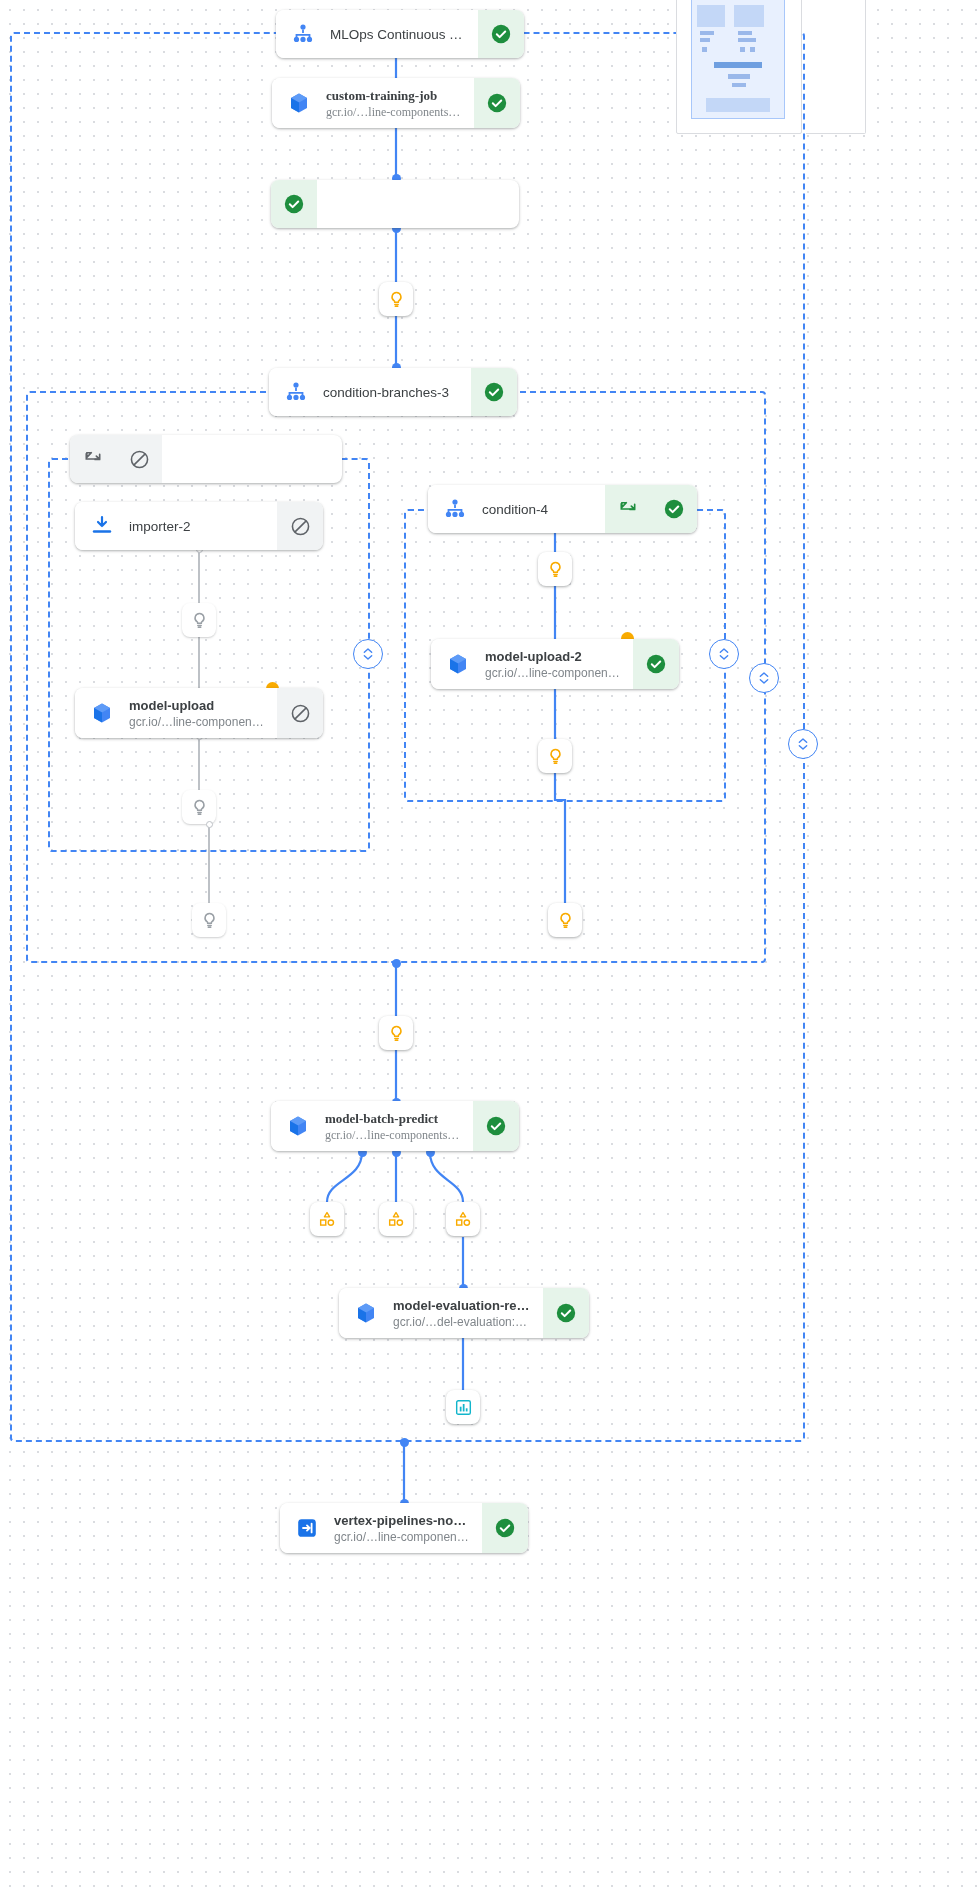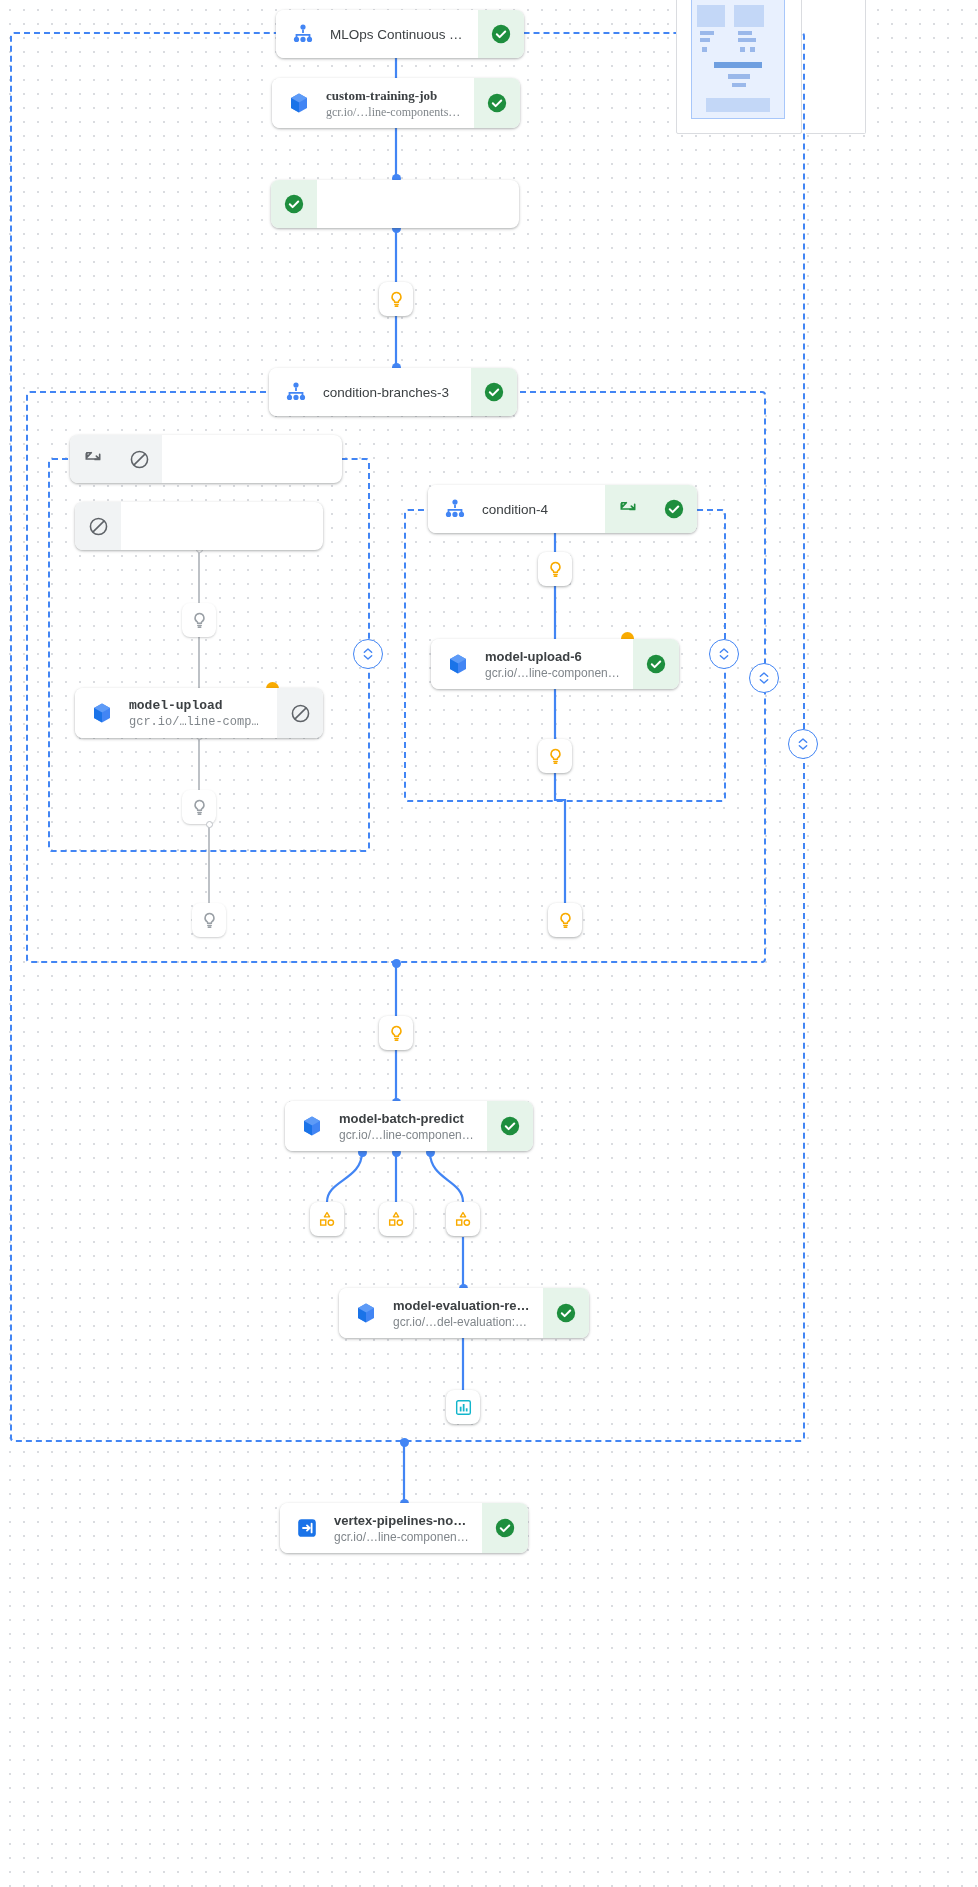--- a/index.html
+++ b/index.html
@@ -284,36 +284,47 @@
     </div>
     <div class="status plain">
       <svg width="21" height="21" viewBox="0 0 24 24">
           <circle cx="12" cy="12" r="9.2" stroke="#5f6368" stroke-width="1.8" fill="none"></circle>
           <path d="M5.8 18.2L18.2 5.8" stroke="#5f6368" stroke-width="1.8"></path>
         </svg>
     </div>
   </div>
 
   <div class="node" style="left:75px; top:502px; width:248px; height:48px;">
+    <div class="body">
+      <span class="ico">
+        <svg width="24" height="24" viewBox="0 0 24 24">
+            <path d="M12 3v9m0 0l-4-4m4 4l4-4" stroke="#1a73e8" stroke-width="2.2" fill="none" stroke-linecap="round" stroke-linejoin="round"></path>
+            <path d="M4 17.5h16" stroke="#1a73e8" stroke-width="2.4" stroke-linecap="round"></path>
+          </svg>
+      </span>
+      <span class="txt">
+          <span class="title">importer-2</span>
+        </span>
+    </div>
     <div class="status plain">
       <svg width="21" height="21" viewBox="0 0 24 24">
           <circle cx="12" cy="12" r="9.2" stroke="#5f6368" stroke-width="1.8" fill="none"></circle>
           <path d="M5.8 18.2L18.2 5.8" stroke="#5f6368" stroke-width="1.8"></path>
         </svg>
     </div>
   </div>
 
   <div class="chip muted" style="left:182px; top:603px;">
     <svg width="19" height="19" viewBox="0 0 24 24">
         <path d="M12 3.2a5.6 5.6 0 0 0-3.2 10.2c.6.45.9 1 .9 1.6v.6h4.6v-.6c0-.6.3-1.15.9-1.6A5.6 5.6 0 0 0 12 3.2z" stroke="#9aa0a6" stroke-width="1.9" fill="none"></path>
         <path d="M9.9 18.2h4.2M10.4 20.6h3.2" stroke="#9aa0a6" stroke-width="1.9" stroke-linecap="round"></path>
       </svg>
   </div>
 
-  <div class="node two-line" style="left:75px; top:688px; width:248px; height:50px;font-family:Liberation Mono, monospace;">
+  <div class="node two-line" style="left:75px; top:688px; width:248px; height:50px;">
     <div class="body">
       <span class="ico">
         <svg width="24" height="24" viewBox="0 0 24 24">
             <path d="M12 2.6l8 4.4v9.9l-8 4.5-8-4.5V7z" fill="#4285f4"></path>
             <path d="M12 2.6l8 4.4-8 4.5-8-4.5z" fill="#5e9bf7"></path>
             <path d="M12 11.5v9.9l-8-4.5V7z" fill="#1a73e8"></path>
           </svg>
       </span>
       <span class="txt">
         <span class="title">model-upload</span>
@@ -383,21 +394,21 @@
   <div class="node two-line" style="left:431px; top:639px; width:248px; height:50px;">
     <div class="body">
       <span class="ico">
         <svg width="24" height="24" viewBox="0 0 24 24">
             <path d="M12 2.6l8 4.4v9.9l-8 4.5-8-4.5V7z" fill="#4285f4"></path>
             <path d="M12 2.6l8 4.4-8 4.5-8-4.5z" fill="#5e9bf7"></path>
             <path d="M12 11.5v9.9l-8-4.5V7z" fill="#1a73e8"></path>
           </svg>
       </span>
       <span class="txt">
-        <span class="title">model-upload-6</span>
+        <span class="title">model-upload-2</span>
         <span class="sub">gcr.io/…line-components:2.6.0</span>
       </span>
     </div>
     <div class="status succeeded">
       <svg width="22" height="22" viewBox="0 0 24 24">
           <circle cx="12" cy="12" r="10" fill="#1e8e3e"></circle>
           <path d="M7.4 12.3l3.1 3.1 6.1-6.1" stroke="#fff" stroke-width="2.2" fill="none" stroke-linecap="round" stroke-linejoin="round"></path>
         </svg>
     </div>
   </div>
@@ -416,21 +427,21 @@
       </svg>
   </div>
 
   <div class="chip" style="left:379px; top:1016px;">
     <svg width="19" height="19" viewBox="0 0 24 24">
         <path d="M12 3.2a5.6 5.6 0 0 0-3.2 10.2c.6.45.9 1 .9 1.6v.6h4.6v-.6c0-.6.3-1.15.9-1.6A5.6 5.6 0 0 0 12 3.2z" stroke="#f9ab00" stroke-width="1.9" fill="none"></path>
         <path d="M9.9 18.2h4.2M10.4 20.6h3.2" stroke="#f9ab00" stroke-width="1.9" stroke-linecap="round"></path>
       </svg>
   </div>
 
-  <div class="node two-line" style="left:285px; top:1101px; width:248px; height:50px;">
+  <div class="node two-line" style="left:271px; top:1101px; width:248px; height:50px;font-family:Liberation Serif, serif;">
     <div class="body">
       <span class="ico">
         <svg width="24" height="24" viewBox="0 0 24 24">
             <path d="M12 2.6l8 4.4v9.9l-8 4.5-8-4.5V7z" fill="#4285f4"></path>
             <path d="M12 2.6l8 4.4-8 4.5-8-4.5z" fill="#5e9bf7"></path>
             <path d="M12 11.5v9.9l-8-4.5V7z" fill="#1a73e8"></path>
           </svg>
       </span>
       <span class="txt">
         <span class="title">model-batch-predict</span>

